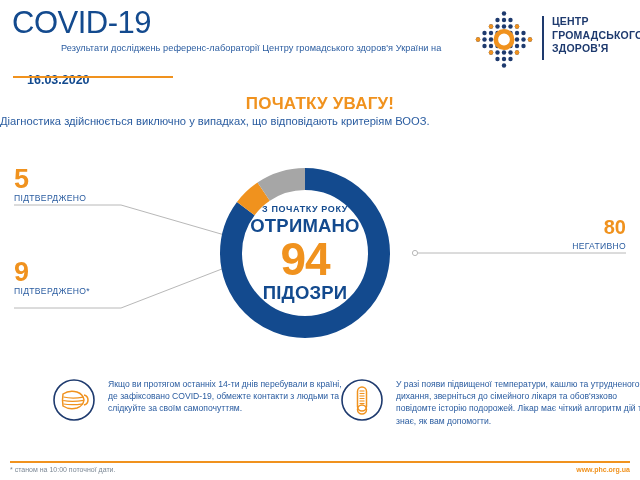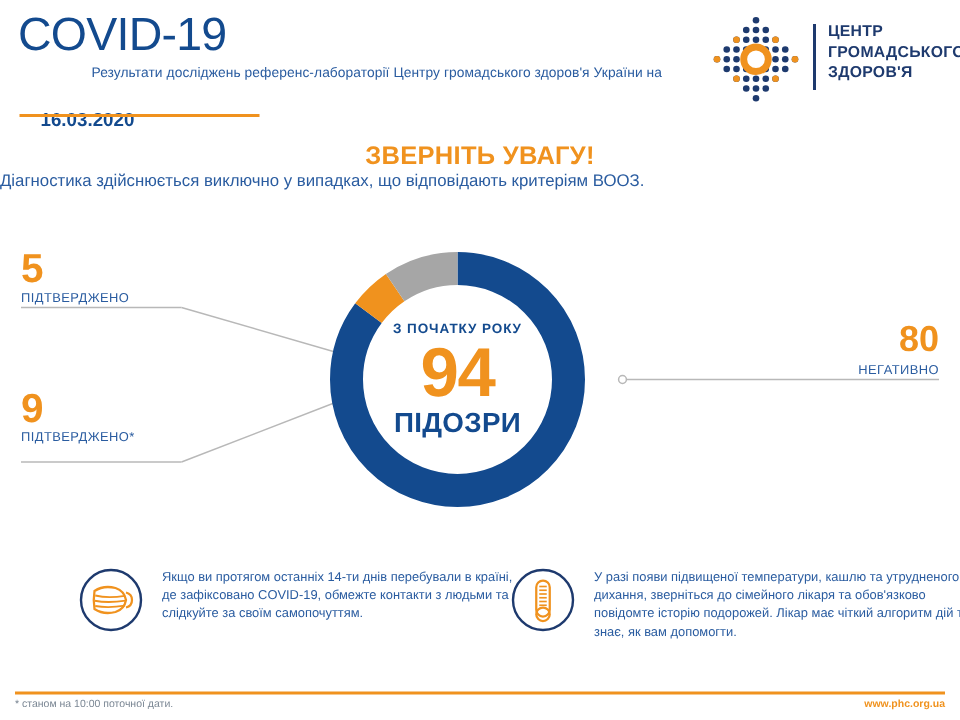--- a/index.html
+++ b/index.html
@@ -178,21 +178,21 @@
     margin-top: 0;
   }
   .stat-left { left: 14px; }
   .stat-confirmed { top: 165px; }
   .stat-investigated { top: 258px; }
   .stat-negative {
     right: 14px;
     top: 213px;
     text-align: right;
   }
-  .stat-negative .stat-num { font-size: 24px; }
+  .stat-negative .stat-num { font-size: 20px; }
 
   
   .tip {
     position: absolute;
     width: 300px;
     height: 90px;
   }
   .tip-1 { left: 52px; top: 378px; }
   .tip-2 { left: 340px; top: 378px; }
   .tip-icon {
@@ -296,21 +296,21 @@
       </svg>
     </div>
     <div class="logo-divider"></div>
     <div class="logo-text">
       <div>ЦЕНТР</div>
       <div>ГРОМАДСЬКОГО</div>
       <div>ЗДОРОВ'Я</div>
     </div>
   </div>
 
-  <div class="attention-title">ЗВЕРНІТЬ УВАГУ!</div>
+  <div class="attention-title">ПОЧАТКУ УВАГУ!</div>
   <div class="attention-sub">Діагностика здійснюється виключно у випадках, що відповідають критеріям ВООЗ.</div>
 
   <svg class="leaders">
 
     <line x1="14" y1="205" x2="121" y2="205" stroke="#b8b8b8" stroke-width="1"></line>
     <line x1="121" y1="205" x2="228" y2="236" stroke="#b8b8b8" stroke-width="1"></line>
     <circle cx="229" cy="236" r="2.6" fill="#ffffff" stroke="#b8b8b8" stroke-width="1"></circle>
 
     <line x1="14" y1="308" x2="121" y2="308" stroke="#b8b8b8" stroke-width="1"></line>
     <line x1="121" y1="308" x2="227" y2="267" stroke="#b8b8b8" stroke-width="1"></line>
@@ -324,20 +324,21 @@
     <svg width="180" height="180" viewBox="0 0 180 180">
 
       <circle cx="90" cy="90" r="74" fill="none" stroke="#134a8e" stroke-width="22" stroke-dasharray="395.7 69.3" transform="rotate(-90 90 90)"></circle>
 
       <circle cx="90" cy="90" r="74" fill="none" stroke="#f0921e" stroke-width="22" stroke-dasharray="24.7 440.3" stroke-dashoffset="-395.7" transform="rotate(-90 90 90)"></circle>
 
       <circle cx="90" cy="90" r="74" fill="none" stroke="#a6a6a6" stroke-width="22" stroke-dasharray="44.5 420.5" stroke-dashoffset="-420.4" transform="rotate(-90 90 90)"></circle>
     </svg>
     <div class="donut-center">
       <div class="dc-line1">З ПОЧАТКУ РОКУ</div>
+      <div class="dc-line2">ОТРИМАНО</div>
       <div class="dc-number">94</div>
       <div class="dc-line3">ПІДОЗРИ</div>
     </div>
   </div>
 
   <div class="stat stat-left stat-confirmed">
     <div class="stat-num">5</div>
     <div class="stat-label">ПІДТВЕРДЖЕНО</div>
   </div>
 

